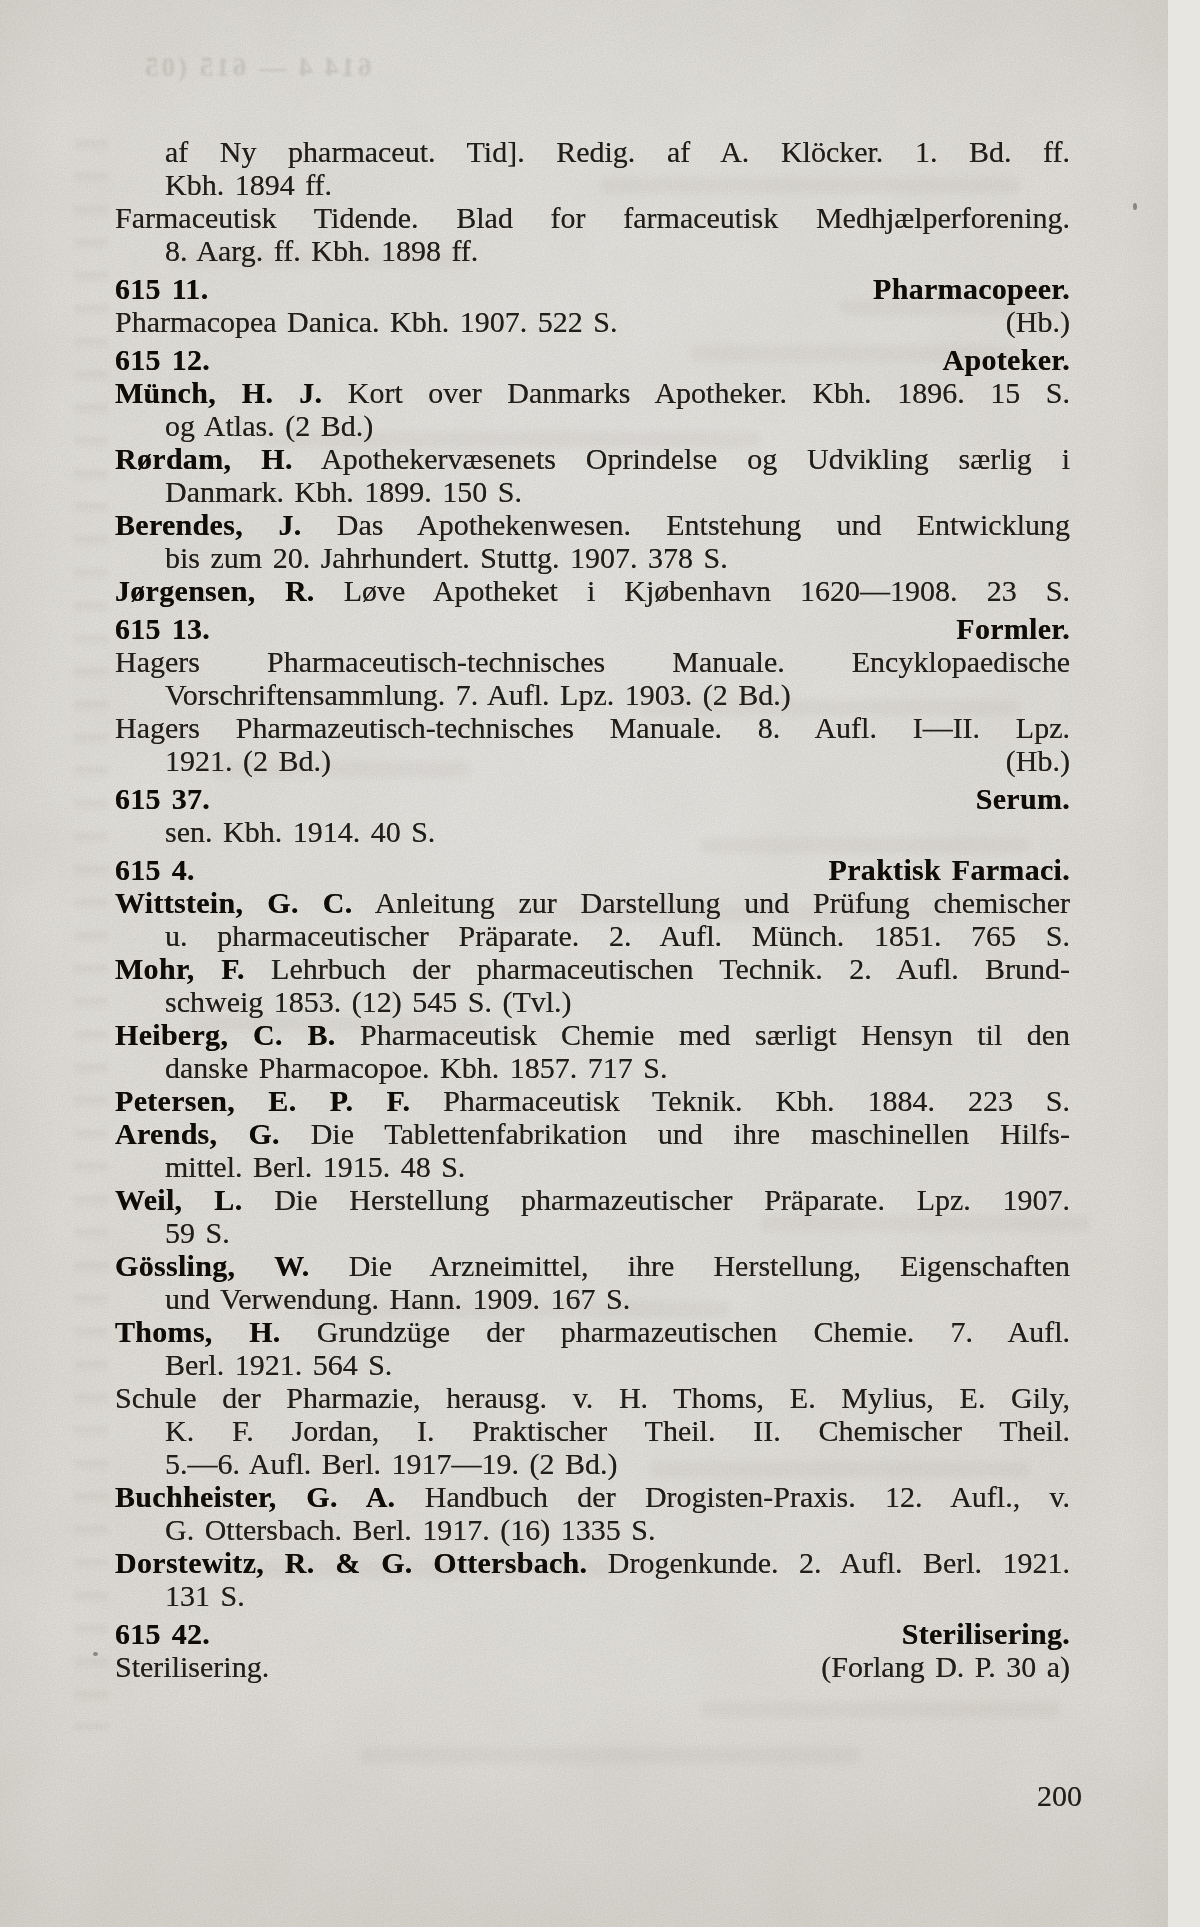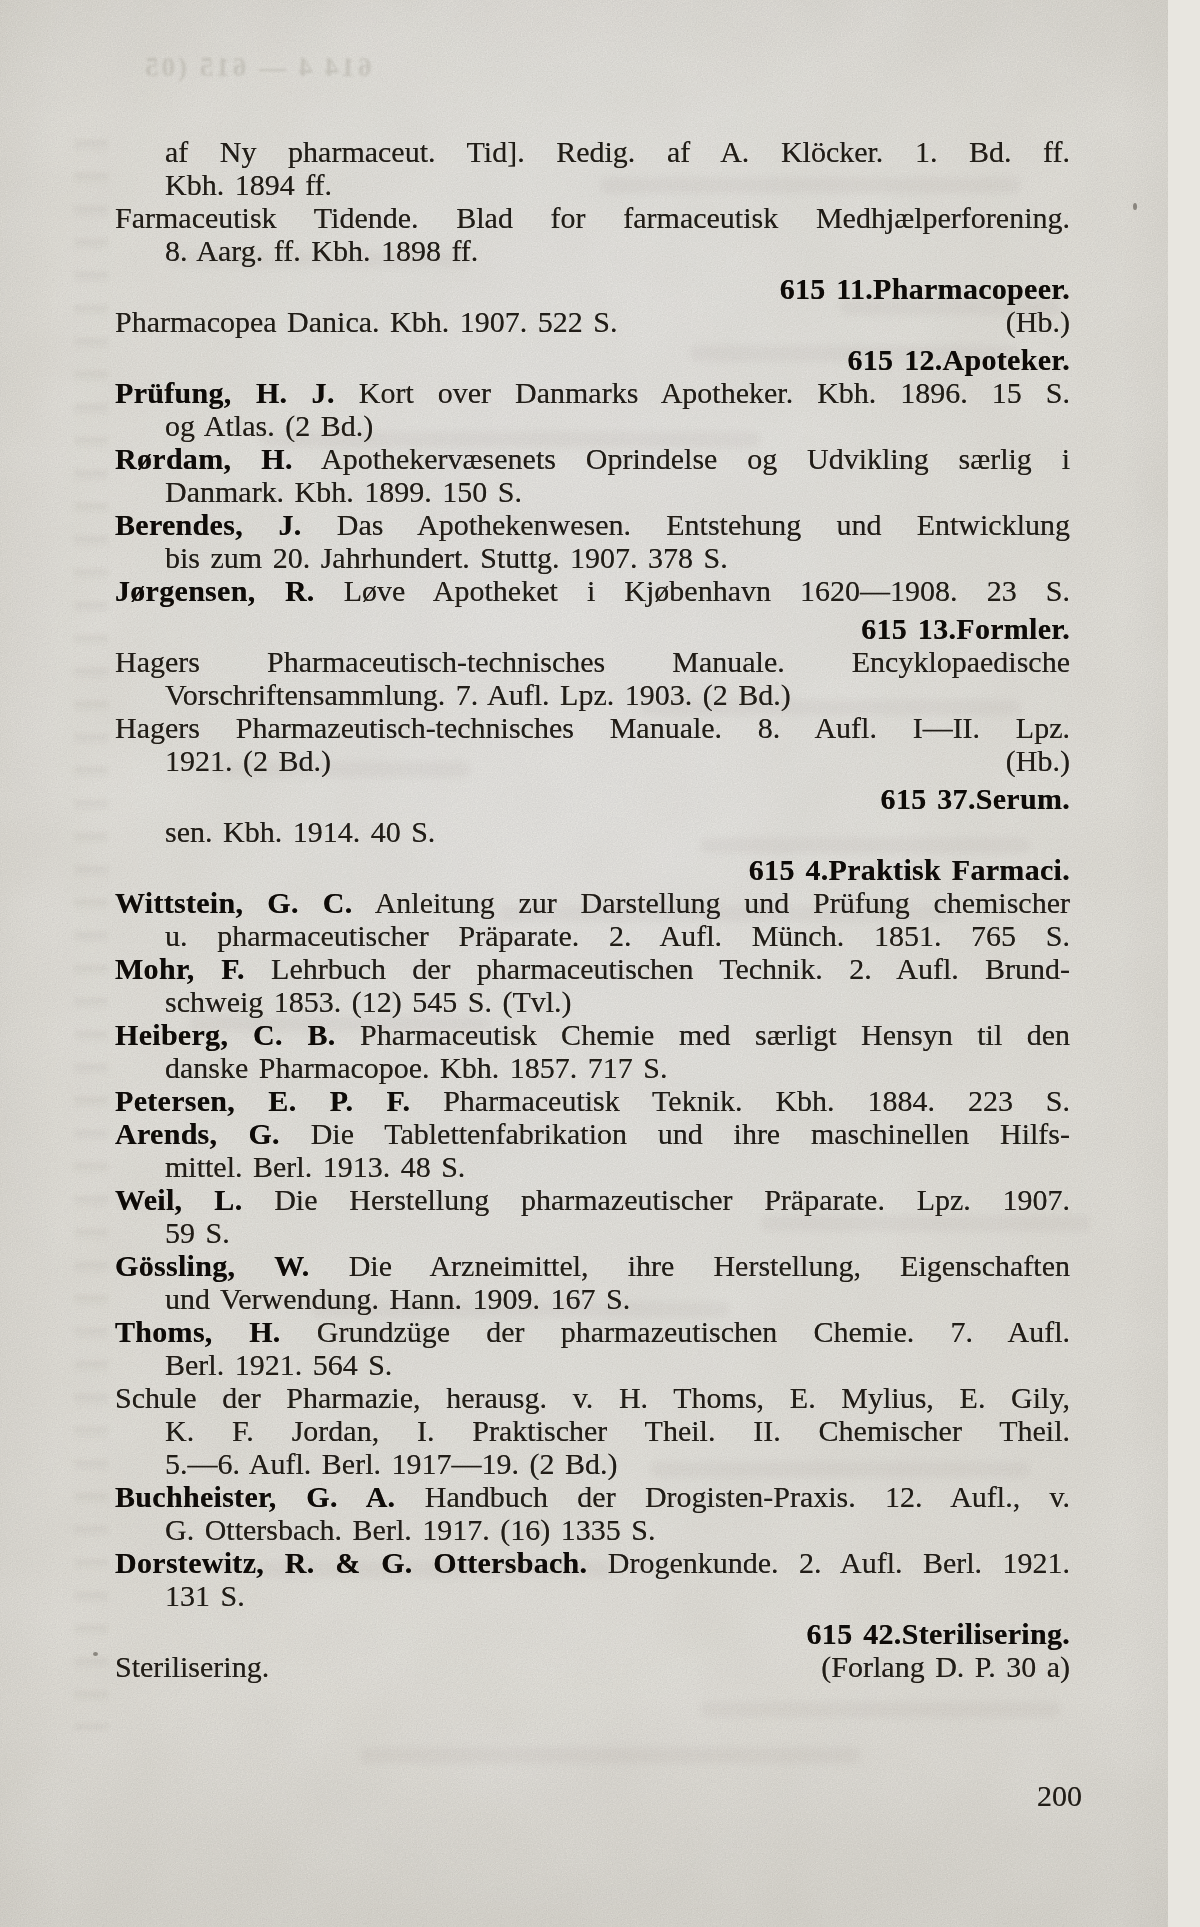--- a/index.html
+++ b/index.html
@@ -21,21 +21,21 @@
   .textblock{
     position:absolute;left:115px;top:135px;width:955px;
     font-size:30px;line-height:33px;word-spacing:3px;
     text-shadow:0 0 0.5px rgba(25,20,15,0.65);
   }
   .line{height:33px;overflow:hidden;}
   .line.justify{text-align:justify;text-align-last:justify;}
   .line.indent{padding-left:50px;}
   .line.flex{display:flex;justify-content:space-between;}
   .line.flex.indent{padding-left:50px;}
-  .line.heading{margin-top:5px;justify-content:flex-end;}
+  .line.heading{margin-top:5px;}
   .line b, .right.b{font-weight:700;color:#0e0b08;letter-spacing:0.3px;}
   .pagenum{
     position:absolute;left:127px;top:1779px;width:955px;text-align:right;
     font-size:30px;text-shadow:0 0 0.5px rgba(25,20,15,0.6);
   }
   .ghost-header{
     position:absolute;left:142px;top:52px;
     font-size:27px;font-weight:700;letter-spacing:3px;
     color:rgba(99,92,78,0.17);
     transform:scaleX(-1);filter:blur(1.2px);
@@ -102,21 +102,21 @@
         <span class="right b">Pharmacopeer.</span>
       </div>
       <div class="line flex">
         <span class="left">Pharmacopea Danica. Kbh. 1907. 522 S.</span>
         <span class="right">(Hb.)</span>
       </div>
       <div class="line heading flex">
         <span class="left"><b>615 12.</b></span>
         <span class="right b">Apoteker.</span>
       </div>
-      <div class="line justify"><span class="left"><b>Prüfung, H. J.</b> Kort over Danmarks Apotheker. Kbh. 1896. 15 S.</span></div>
+      <div class="line justify"><span class="left"><b>Münch, H. J.</b> Kort over Danmarks Apotheker. Kbh. 1896. 15 S.</span></div>
       <div class="line indent"><span class="left">og Atlas. (2 Bd.)</span></div>
       <div class="line justify"><span class="left"><b>Rørdam, H.</b> Apothekervæsenets Oprindelse og Udvikling særlig i</span></div>
       <div class="line indent"><span class="left">Danmark. Kbh. 1899. 150 S.</span></div>
       <div class="line justify"><span class="left"><b>Berendes, J.</b> Das Apothekenwesen. Entstehung und Entwicklung</span></div>
       <div class="line indent"><span class="left">bis zum 20. Jahrhundert. Stuttg. 1907. 378 S.</span></div>
       <div class="line justify"><span class="left"><b>Jørgensen, R.</b> Løve Apotheket i Kjøbenhavn 1620—1908. 23 S.</span></div>
       <div class="line heading flex">
         <span class="left"><b>615 13.</b></span>
         <span class="right b">Formler.</span>
       </div>
@@ -137,21 +137,21 @@
         <span class="right b">Praktisk Farmaci.</span>
       </div>
       <div class="line justify"><span class="left"><b>Wittstein, G. C.</b> Anleitung zur Darstellung und Prüfung chemischer</span></div>
       <div class="line indent justify"><span class="left">u. pharmaceutischer Präparate. 2. Aufl. Münch. 1851. 765 S.</span></div>
       <div class="line justify"><span class="left"><b>Mohr, F.</b> Lehrbuch der pharmaceutischen Technik. 2. Aufl. Brund-</span></div>
       <div class="line indent"><span class="left">schweig 1853. (12) 545 S. (Tvl.)</span></div>
       <div class="line justify"><span class="left"><b>Heiberg, C. B.</b> Pharmaceutisk Chemie med særligt Hensyn til den</span></div>
       <div class="line indent"><span class="left">danske Pharmacopoe. Kbh. 1857. 717 S.</span></div>
       <div class="line justify"><span class="left"><b>Petersen, E. P. F.</b> Pharmaceutisk Teknik. Kbh. 1884. 223 S.</span></div>
       <div class="line justify"><span class="left"><b>Arends, G.</b> Die Tablettenfabrikation und ihre maschinellen Hilfs-</span></div>
-      <div class="line indent"><span class="left">mittel. Berl. 1913. 48 S.</span></div>
+      <div class="line indent"><span class="left">mittel. Berl. 1915. 48 S.</span></div>
       <div class="line justify"><span class="left"><b>Weil, L.</b> Die Herstellung pharmazeutischer Präparate. Lpz. 1907.</span></div>
       <div class="line indent"><span class="left">59 S.</span></div>
       <div class="line justify"><span class="left"><b>Gössling, W.</b> Die Arzneimittel, ihre Herstellung, Eigenschaften</span></div>
       <div class="line indent"><span class="left">und Verwendung. Hann. 1909. 167 S.</span></div>
       <div class="line justify"><span class="left"><b>Thoms, H.</b> Grundzüge der pharmazeutischen Chemie. 7. Aufl.</span></div>
       <div class="line indent"><span class="left">Berl. 1921. 564 S.</span></div>
       <div class="line justify"><span class="left">Schule der Pharmazie, herausg. v. H. Thoms, E. Mylius, E. Gily,</span></div>
       <div class="line indent justify"><span class="left">K. F. Jordan, I. Praktischer Theil. II. Chemischer Theil.</span></div>
       <div class="line indent"><span class="left">5.—6. Aufl. Berl. 1917—19. (2 Bd.)</span></div>
       <div class="line justify"><span class="left"><b>Buchheister, G. A.</b> Handbuch der Drogisten-Praxis. 12. Aufl., v.</span></div>

